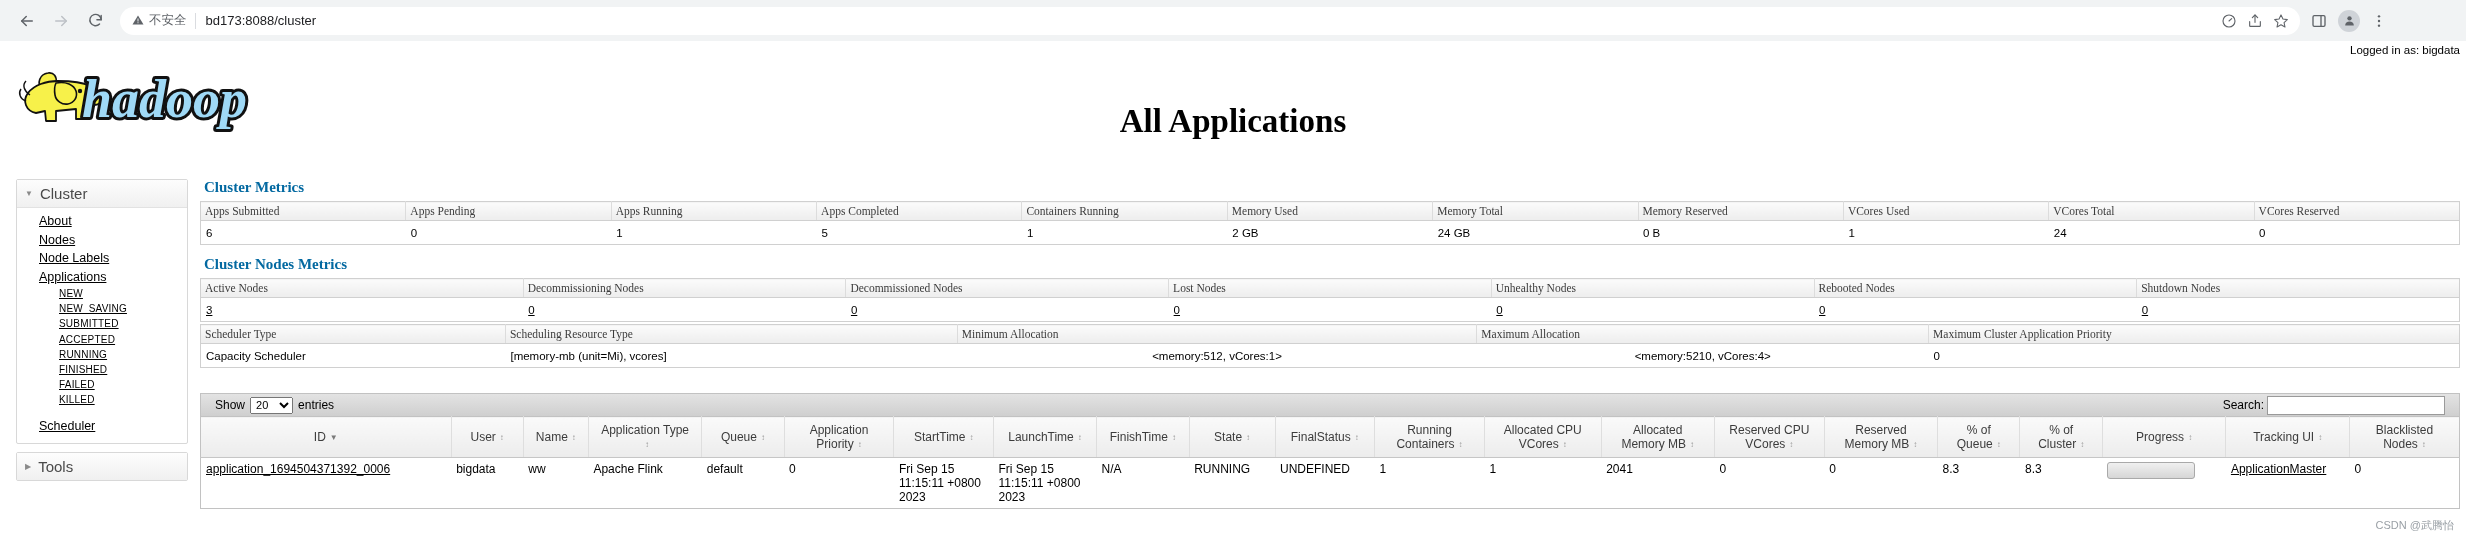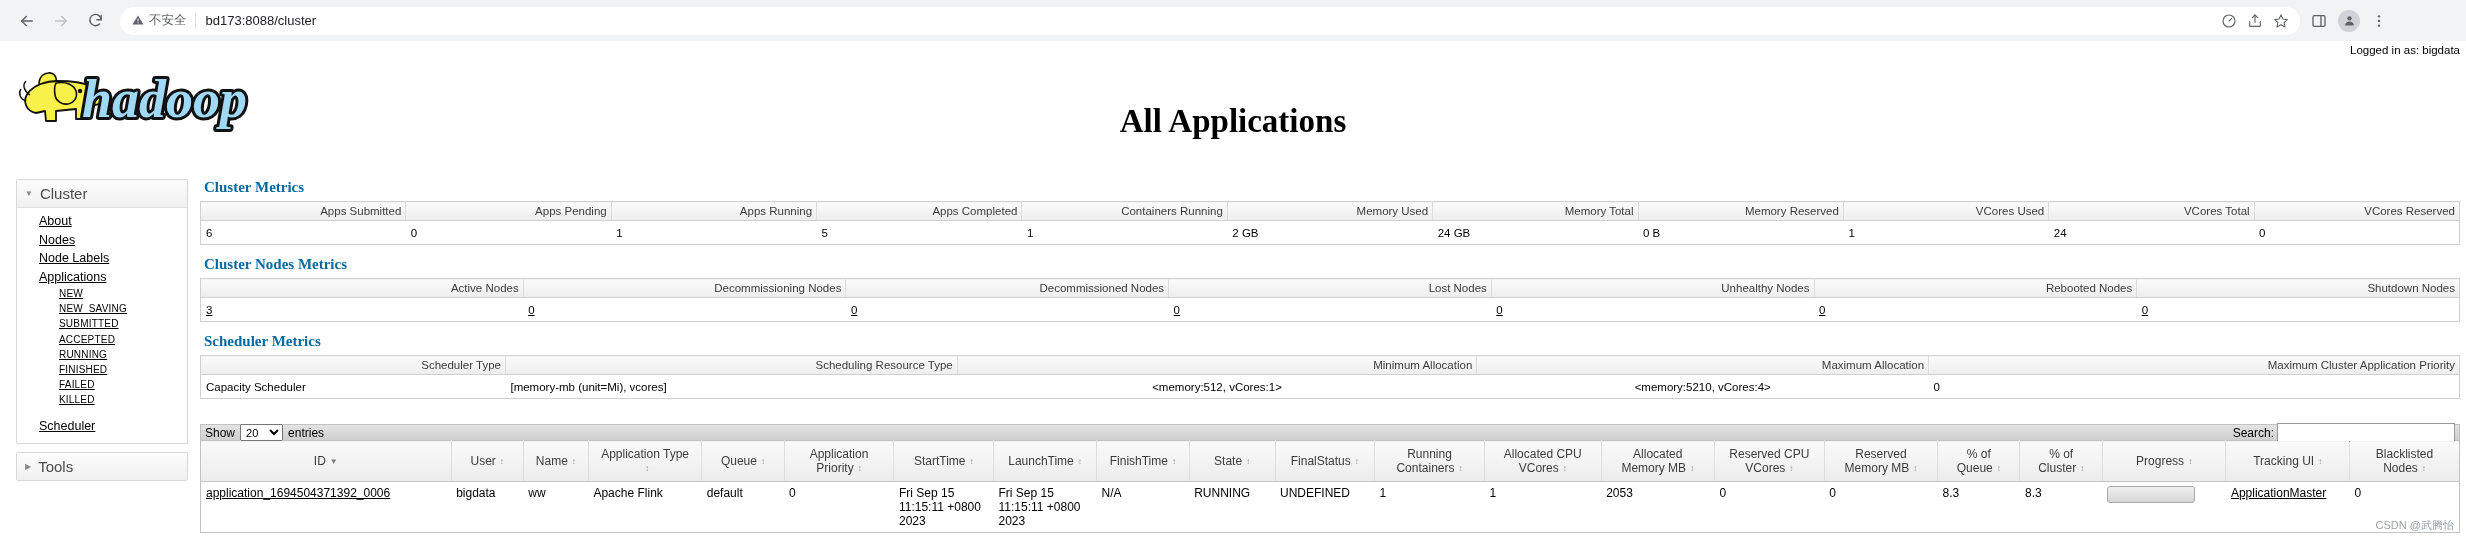--- a/index.html
+++ b/index.html
@@ -187,21 +187,22 @@
     margin-bottom: 2px;
   }
   table.metrics th {
     background: linear-gradient(#fbfbfb, #ededed);
     border-right: 1px solid #dcdcdc;
     border-bottom: 1px solid #d0d0d0;
     font-weight: normal;
     font-size: 11.5px;
     color: #3c3c3c;
     padding: 3px 4px;
-    text-align: right;
+    text-align: left;
+    font-family: Liberation Serif, serif;
   }
   table.metrics th:last-child { border-right: none; }
   table.metrics td {
     font-size: 11.5px;
     color: #000;
     padding: 3px 5px;
     text-align: left;
     border-right: none;
     height: 17px;
   }
@@ -209,25 +210,25 @@
     color: #000;
     text-decoration: underline;
   }
 
   
   #apps-wrap { margin-top: 10px; }
   #dt-controls {
     background: linear-gradient(#e3e3e3, #cfcfcf);
     border: 1px solid #c2c2c2;
     border-bottom: none;
-    height: 16px;
+    height: 23px;
     display: flex;
     align-items: center;
     justify-content: space-between;
-    padding: 0 4px;
+    padding: 0 14px;
     box-sizing: border-box;
     font-size: 12px;
     color: #000;
     margin-top: 25px;
   }
   #dt-length { display: flex; align-items: center; gap: 5px; }
   #dt-length select {
     font-size: 11px;
     font-family: "Liberation Sans", sans-serif;
     height: 17px;
@@ -499,21 +500,20 @@
           <td><a href="#">0</a></td>
           <td><a href="#">0</a></td>
           <td><a href="#">0</a></td>
           <td><a href="#">0</a></td>
           <td><a href="#">0</a></td>
           <td><a href="#">0</a></td>
         </tr>
       </tbody>
     </table>
 
-    <div class="sec-title gap">Scheduler Metrics</div>
     <table class="metrics">
       <colgroup>
         <col style="width:13.5%">
           <col style="width:20%">
           <col style="width:23%">
           <col style="width:20%">
           <col style="width:23.5%">
       </colgroup>
       <thead>
         <tr>
@@ -656,21 +656,21 @@
             <td>Apache Flink</td>
             <td>default</td>
             <td>0</td>
             <td>Fri Sep 15 11:15:11 +0800 2023</td>
             <td>Fri Sep 15 11:15:11 +0800 2023</td>
             <td>N/A</td>
             <td>RUNNING</td>
             <td>UNDEFINED</td>
             <td>1</td>
             <td>1</td>
-            <td>2053</td>
+            <td>2041</td>
             <td>0</td>
             <td>0</td>
             <td>8.3</td>
             <td>8.3</td>
             <td>
               <div class="progress-bar"></div>
             </td>
             <td>
               <a href="#">ApplicationMaster</a>
             </td>

